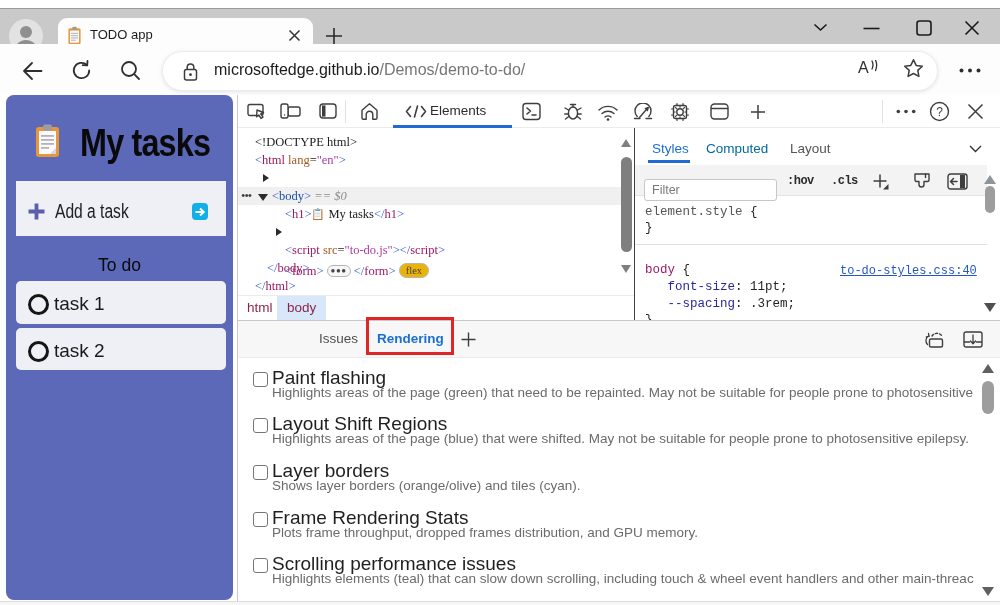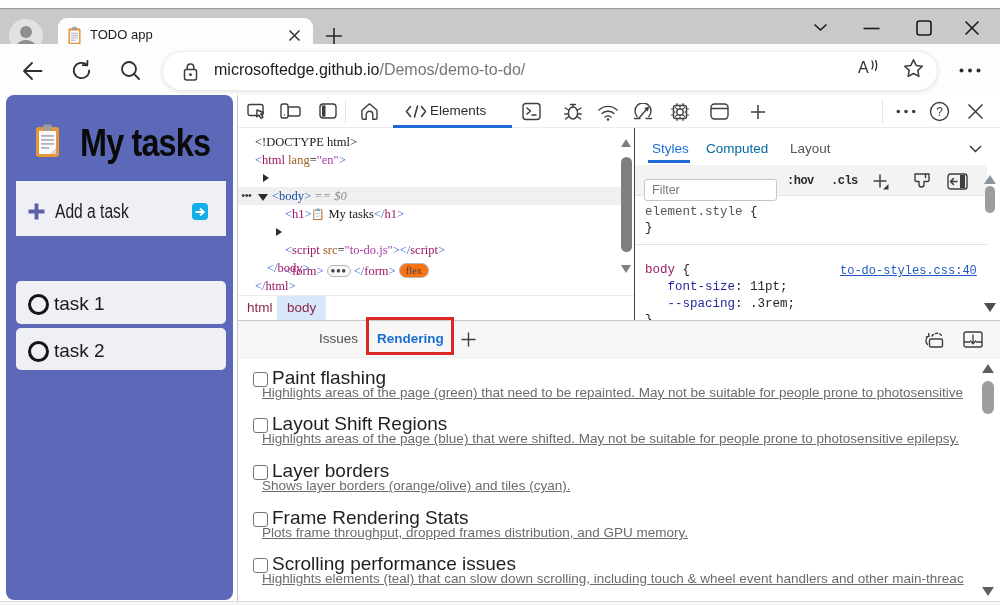--- a/index.html
+++ b/index.html
@@ -48,21 +48,21 @@
 #tree { position:absolute; left:0; top:33px; width:396px; height:165px; font-family:Liberation Serif, serif; font-size:12.5px; color:#1a1a1a; }
 #tree .ln { position:absolute; height:18px; line-height:18px; white-space:pre; }
 .tg { color:#9c1963; }
 .br { color:#3a62d4; }
 .at { color:#a05a20; }
 .av { color:#a93aa4; }
 .gr { color:#8a8a8a; font-style:italic; }
 .tri { position:absolute; width:0; height:0; }
 #bodyrow { position:absolute; left:0; top:59px; width:383px; height:18px; background:#f0f0f0; }
 .pill { display:inline-block; border:1px solid #b5b5b5; border-radius:7px; background:#f7f7f7; color:#454545; font-size:8px; line-height:10px; padding:0 3px; vertical-align:2px; letter-spacing:0.5px;}
-.flexpill { display:inline-block; border:1px solid #b5b5b5; border-radius:8px; background:#f97316; color:#424242; font-size:10.5px; line-height:13px; padding:0 6px; vertical-align:1px;margin-top:40px; }
+.flexpill { display:inline-block; border:1px solid #b5b5b5; border-radius:8px; background:#eab308; color:#424242; font-size:10.5px; line-height:13px; padding:0 6px; vertical-align:1px;margin-top:40px; }
 #crumbs { position:absolute; left:0; top:200px; width:396px; height:25px; border-top:1px solid #ececec; background:#fff; font-size:13.5px; }
 #crumbs .c1 { position:absolute; left:9px; top:4px; color:#8c2649; }
 #crumbs .c2 { position:absolute; left:39px; top:0px; height:25px; background:#d9e7fb; color:#8c2649; padding:4px 10px 0 10px; }
 
 
 #styles { position:absolute; left:396px; top:33px; width:366px; height:192px; border-left:1px solid #404040; }
 #stabs { position:absolute; left:0; top:0; width:366px; height:37px; }
 #stabs .styles { position:absolute; left:17px; top:13px; color:#1a6fd4; font-size:13.5px; }
 #stabs .sunder { position:absolute; left:13px; top:32px; width:42px; height:2.5px; background:#2168d9; }
 #stabs .computed { position:absolute; left:71px; top:13px; color:#0369a1; font-size:13.5px; }
@@ -81,21 +81,21 @@
 
 #drawer { position:absolute; left:0; top:225px; width:762px; height:281px; border-top:1px solid #c9c9c9; background:#fff; }
 #dtabs { position:absolute; left:0; top:0; width:762px; height:37px; background:#f7f7f7; border-bottom:1px solid #ececec; }
 #dtabs .t { position:absolute; top:10px; font-size:13.5px; color:#4f4f4f; }
 #dtabs .active { color:#1a6fd4;font-weight:bold; }
 #redbox { position:absolute; left:128px; top:-4px; width:88px; height:38px; border:3px solid #dd2727; }
 #dlist { position:absolute; left:0; top:37px; width:739px; height:244px; background:#fff; overflow:hidden; }
 .opt { position:absolute; left:15px; }
 .opt .cb { position:absolute; left:0; top:3px; width:15px; height:15px; border:1px solid #767676; border-radius:3px; background:#fff; }
 .opt .t1 { position:absolute; left:19px; top:-2px; font-size:19px; color:#1f1f1f; white-space:nowrap; }
-.opt .t2 { position:absolute; left:9px; top:16px; font-size:13.5px; color:#6b6b6b; white-space:nowrap;text-decoration:underline; }
+.opt .t2 { position:absolute; left:19px; top:16px; font-size:13.5px; color:#6b6b6b; white-space:nowrap; }
 
 #bottombar { left:0; top:601px; width:1000px; height:4px; background:#f6f6f6; border-top:1px solid #dcdcdc; }
 </style>
 </head>
 <body>
 
 <div id="titlebar" class="abs">
   <div id="avatar" class="abs">
       <div class="head"></div>
       <div class="bodyp"></div>
@@ -185,20 +185,21 @@
             <path d="M8.5 0.5 V16.5 M0.5 8.5 H16.5" stroke="#5b5ea9" stroke-width="3.8"></path>
           </svg>
         </div>
       <div class="lbl">Add a task</div>
       <div id="gobtn">
           <svg style="left:2.5px;top:3.5px" width="11" height="10" viewBox="0 0 11 10">
             <path d="M0.5 5 H8 M5 1.5 L8.8 5 L5 8.5" stroke="#fff" stroke-width="1.9" fill="none"></path>
           </svg>
         </div>
     </div>
+    <div id="todo">To do</div>
     <div class="taskcard" style="top:186px;">
         <div class="circ"></div>
         <div class="txt">task 1</div>
       </div>
     <div class="taskcard" style="top:233px; height:42px;">
         <div class="circ"></div>
         <div class="txt">task 2</div>
       </div>
   </div>
 </div>

